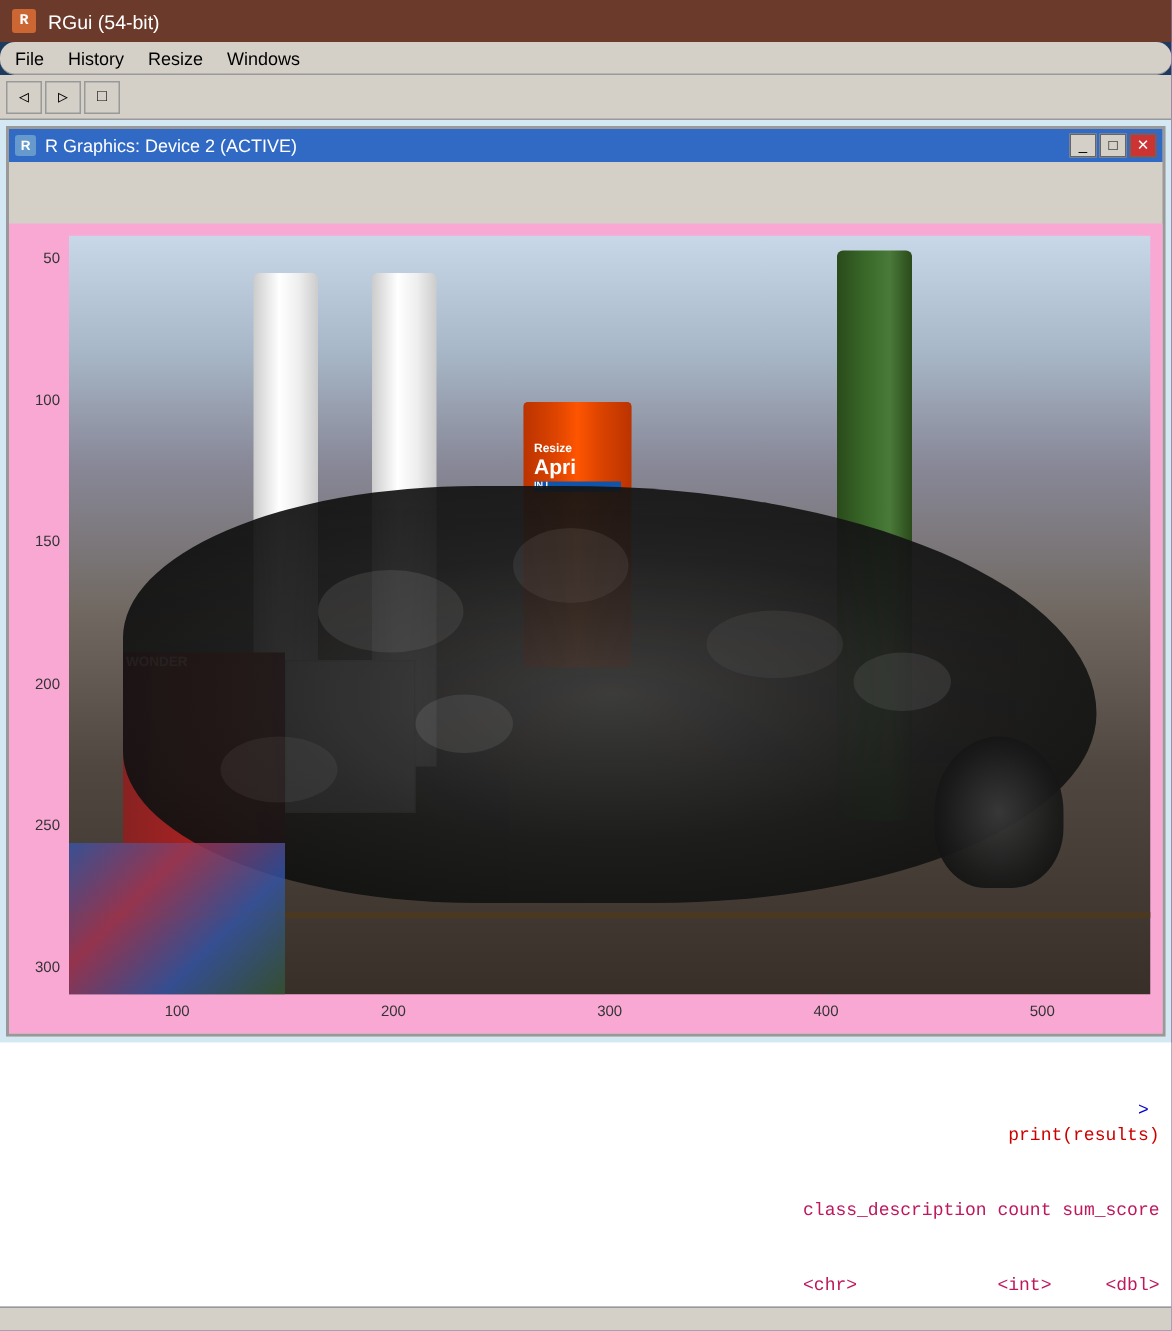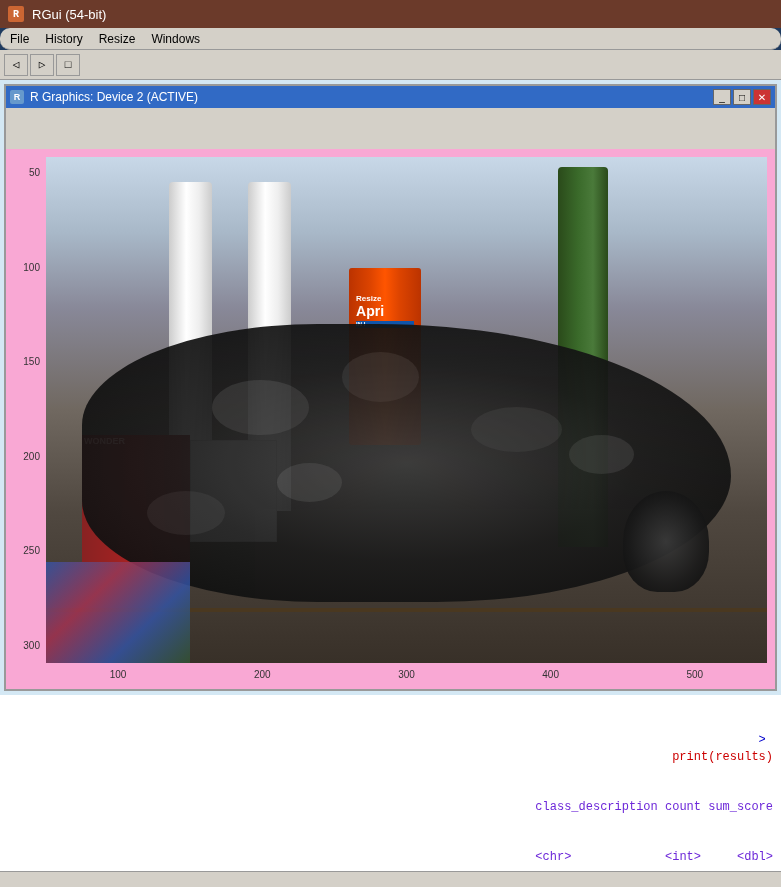--- a/index.html
+++ b/index.html
@@ -158,21 +158,21 @@
       overflow: hidden;
       text-align: right;
     }
     .console-prompt {
       color: #0000cc;
     }
     .console-comment {
       color: #008800;
     }
     .console-output {
-      color: #6d28d9;
+      color: #be185d;
     }
     .console-result {
       color: #cc0000;
     }
     .console-line {
       line-height: 1.4;
       white-space: pre;
     }
 
     

